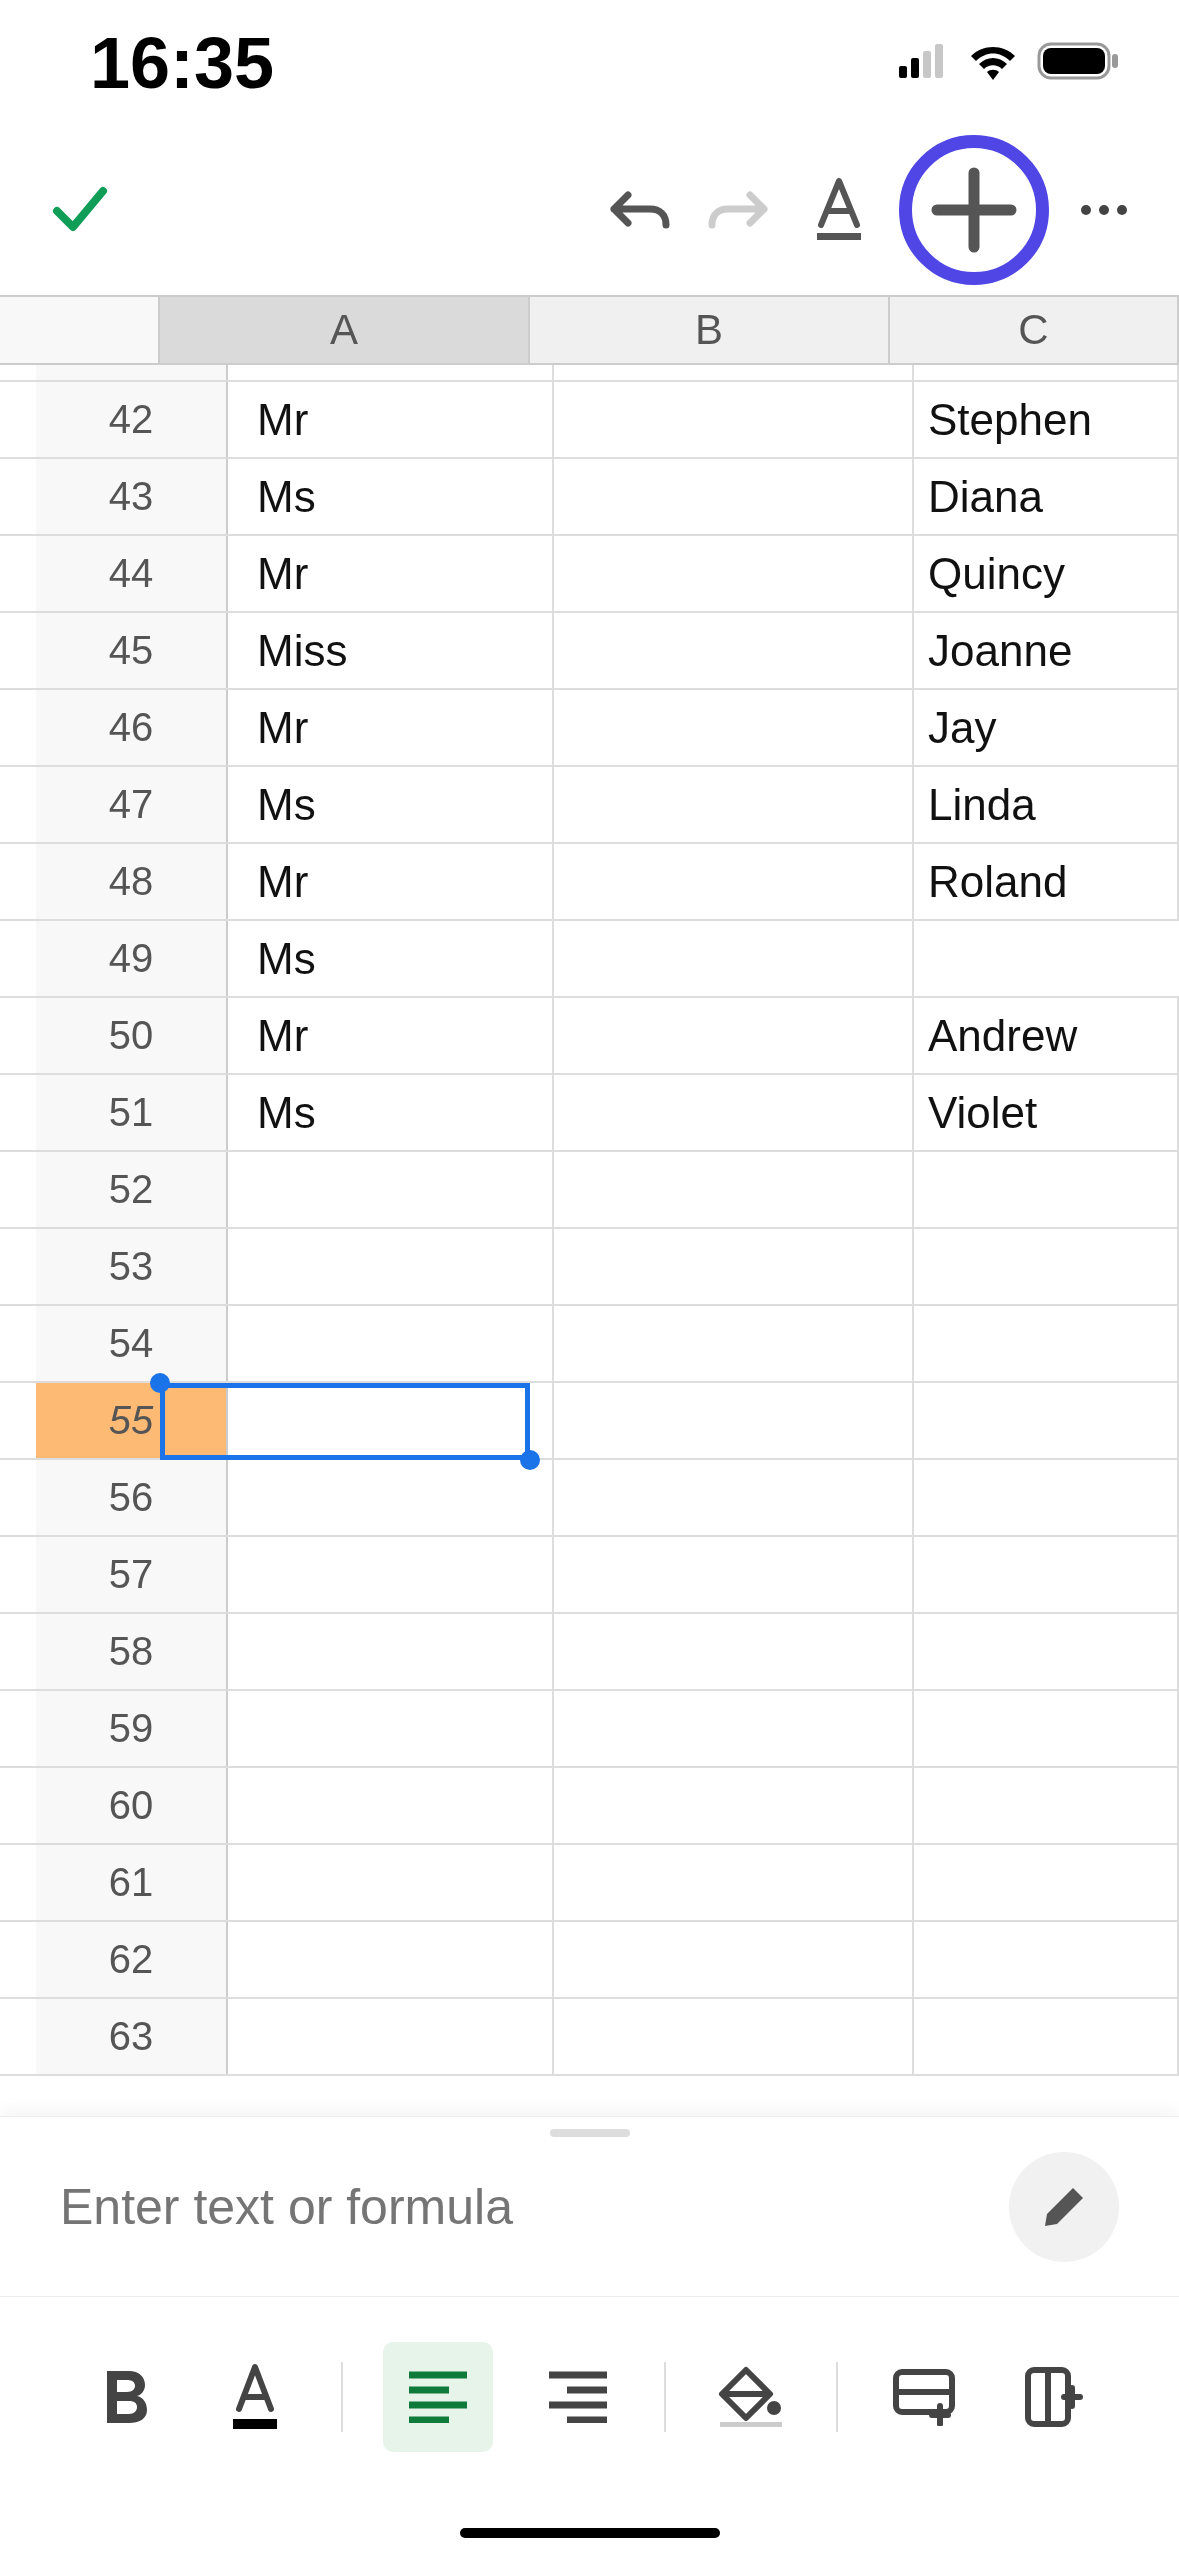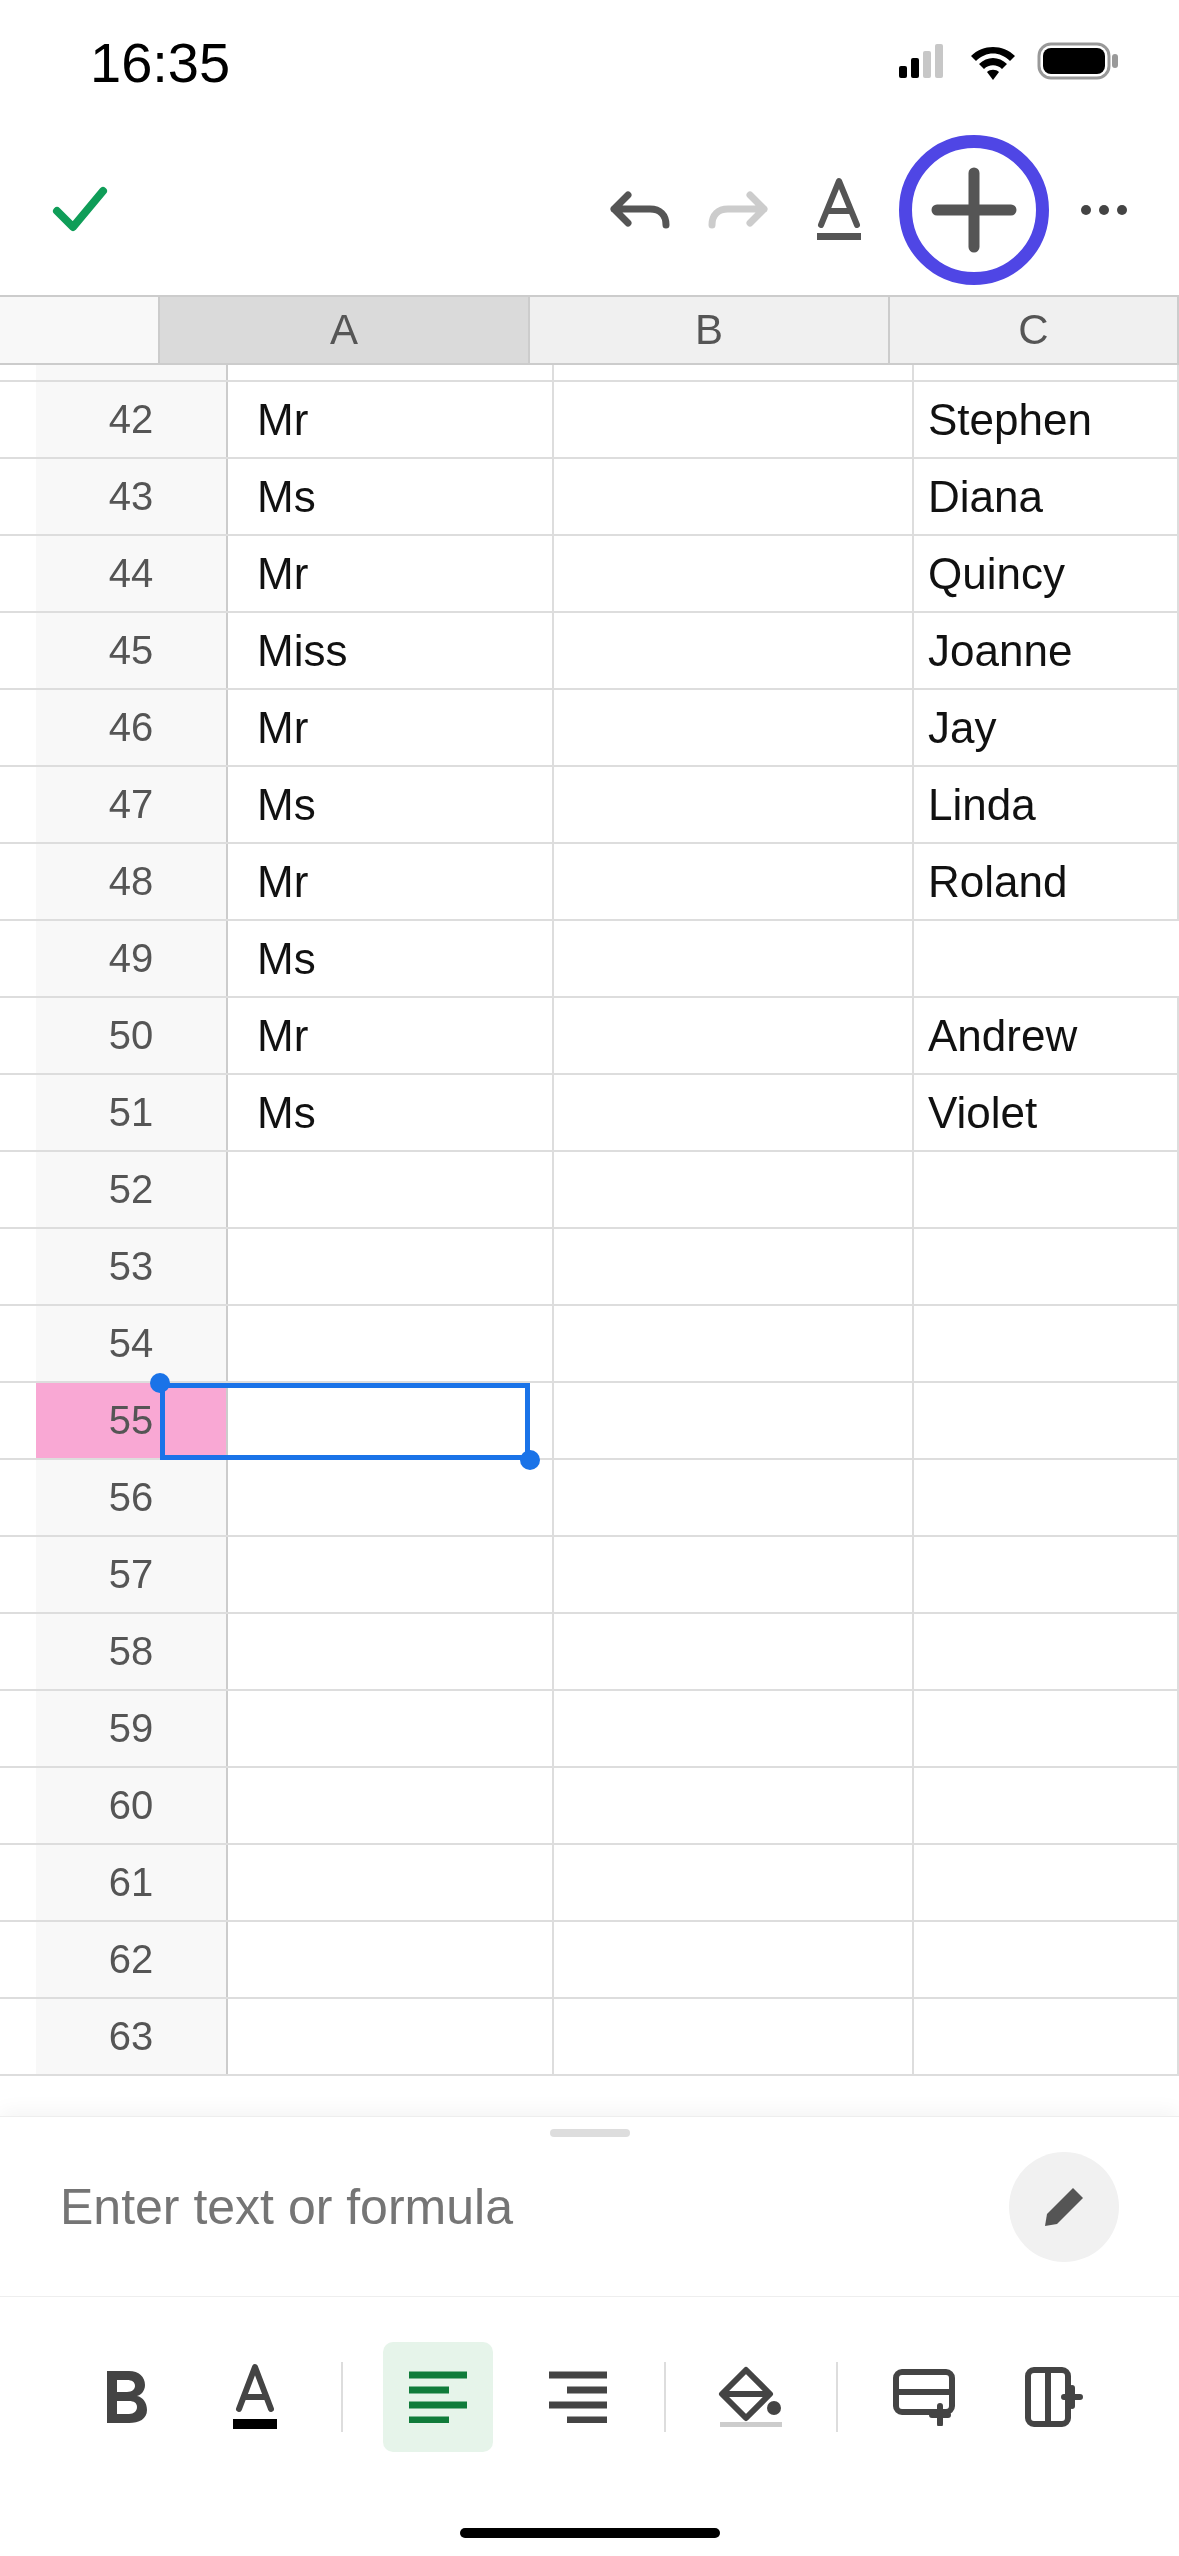--- a/index.html
+++ b/index.html
@@ -1,38 +1,38 @@
 <!DOCTYPE html>
 <html><head>
 <meta charset="utf-8">
 <style>
   * { box-sizing: border-box; margin: 0; padding: 0; }
   html, body { width: 1179px; height: 2556px; font-family: -apple-system, Helvetica, Arial, sans-serif; background: #fff; overflow: hidden; }
   .status-bar { height: 125px; display: flex; align-items: center; justify-content: space-between; padding: 0 60px 0 90px; }
-  .status-time { font-size: 56px; font-weight: 400; }
+  .status-time { font-size: 72px; font-weight: 700; }
   .status-icons { display: flex; align-items: center; gap: 18px; }
   .toolbar { height: 170px; display: flex; align-items: center; padding: 0 40px; }
   .tb-check { width: 80px; height: 80px; display:flex; align-items:center; justify-content:center; }
   .tb-spacer { flex: 1; }
   .tb-btn { width: 100px; height: 100px; display:flex; align-items:center; justify-content:center; }
   .tb-add { width: 150px; height: 150px; border-radius: 50%; border: 13px solid #4f46e5; display:flex; align-items:center; justify-content:center; margin: 0 10px; }
   .tb-more { width: 70px; display:flex; align-items:center; justify-content:center; gap:8px; margin-left: 10px;}
   .tb-more .dot { width: 10px; height: 10px; background:#444; border-radius:50%; }
   .col-headers { display: flex; height: 70px; border-top: 2px solid #ccc; border-bottom: 2px solid #ccc; }
   .corner { width: 160px; background:#f8f8f8; border-right: 2px solid #ccc; }
   .col-head { background:#f0f0f0; color:#555; font-size:42px; display:flex; align-items:center; justify-content:center; border-right: 2px solid #ccc; }
   .col-head.sel { background:#dadada; }
   .col-A { width: 370px; }
   .col-B { width: 360px; }
   .col-C { flex:1; }
   .grid { position: relative; height: 1755px; overflow: hidden; }
   .gr-inner { position: absolute; top: -60px; left:0; right:0; }
   .row { display:flex; height: 77px; border-bottom: 2px solid #ddd; }
   .row-head { width:192px; background:#f8f8f8; border-right:2px solid #ccc; display:flex; align-items:center; justify-content:center; font-size:40px; color:#555;margin-left:36px; }
-  .row-head.sel { background:#f9a8d4; }
+  .row-head.sel { background:#fdba74;font-style:italic; }
   .cell { border-right: 2px solid #ddd; display:flex; align-items:center; padding: 0 14px; font-size:44px; color:#111; }
   .cell.A { width:326px;padding-left:29px; }
   .cell.B { width:360px; }
   .cell.C { flex:1; }
   .sel-box { position:absolute; border: 5px solid #1a73e8; background: rgba(255,255,255,0); pointer-events:none; }
   .sel-handle { position:absolute; width:20px; height:20px; background:#1a73e8; border-radius:50%; }
   .formula-bar { position:absolute; left:0; right:0; bottom:260px; height:180px; background:#fff; border-top: 1px solid #eee; display:flex; align-items:center; padding: 0 60px; box-shadow: 0 -4px 20px rgba(0,0,0,.05);}
   .formula-grab { position:absolute; top:12px; left:50%; transform:translateX(-50%); width:80px; height:8px; background:#ddd; border-radius:4px;}
   .formula-input { flex:1; font-size:50px; color:#0f172a; border:none; outline:none; }
   .formula-edit { width:110px; height:110px; border-radius:50%; background:#f1f1f1; display:flex; align-items:center; justify-content:center; }

